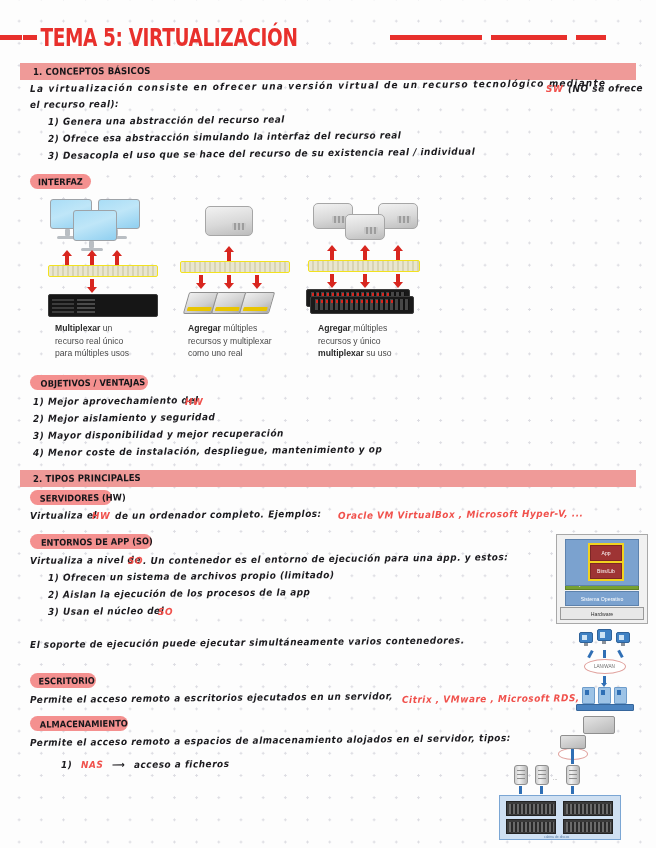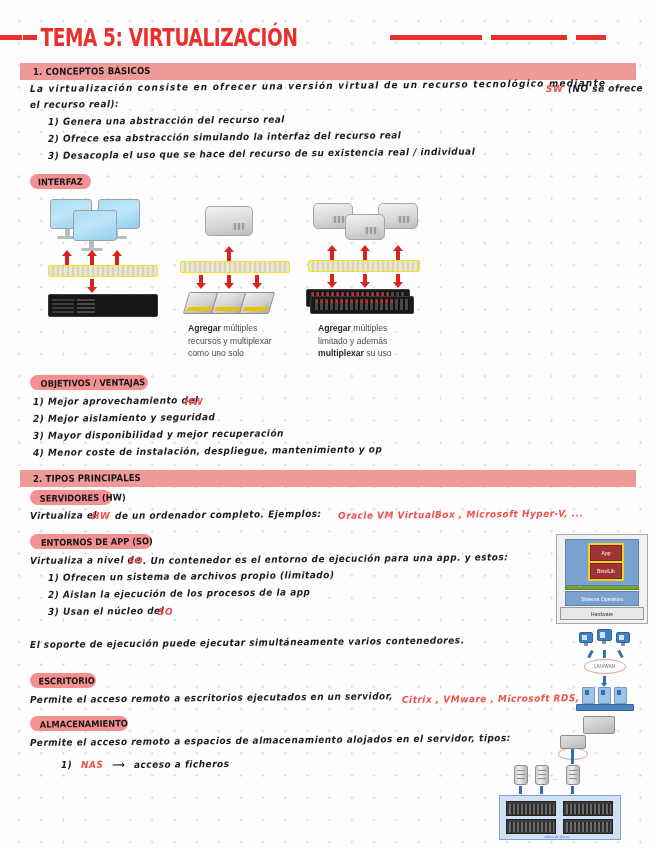--- a/index.html
+++ b/index.html
@@ -323,20 +323,25 @@
     <div class="ar" style="left:115px; top:256px; width:4px; height:9px"></div>
     <div class="ar-head" style="left:112px; top:250px"></div>
 
     <div class="iface-bar" style="left:48px; top:265px; width:110px"></div>
 
     <div class="ar" style="left:90px; top:279px; width:4px; height:9px"></div>
     <div class="ar-head-dn" style="left:87px; top:287px"></div>
 
     <div class="rack" style="left:48px; top:294px; width:110px; height:23px"></div>
   </div>
+  <div class="cap" style="left:55px; top:322px">
+    <b>Multiplexar</b><span> un</span><br>
+    <span>recurso real único</span><br>
+    <span>para múltiples usos</span>
+  </div>
 
   <div class="illus">
     <div class="nas" style="left:205px; top:206px; width:48px; height:30px">
         <i></i>
       </div>
     <div class="ar" style="left:227px; top:252px; width:4px; height:9px"></div>
     <div class="ar-head" style="left:224px; top:246px"></div>
 
     <div class="iface-bar" style="left:180px; top:261px; width:110px"></div>
 
@@ -347,21 +352,21 @@
     <div class="ar" style="left:255px; top:275px; width:4px; height:9px"></div>
     <div class="ar-head-dn" style="left:252px; top:283px"></div>
 
     <div class="hdd" style="left:186px; top:292px; width:30px; height:22px"></div>
     <div class="hdd" style="left:214px; top:292px; width:30px; height:22px"></div>
     <div class="hdd" style="left:242px; top:292px; width:30px; height:22px"></div>
   </div>
   <div class="cap" style="left:188px; top:322px">
     <b>Agregar</b><span> múltiples</span><br>
     <span>recursos y multiplexar</span><br>
-    <span>como uno solo</span>
+    <span>como uno real</span>
   </div>
 
   <div class="illus">
     <div class="nas" style="left:313px; top:203px; width:40px; height:26px">
         <i></i>
       </div>
     <div class="nas" style="left:378px; top:203px; width:40px; height:26px">
         <i></i>
       </div>
     <div class="nas" style="left:345px; top:214px; width:40px; height:26px">
@@ -382,21 +387,21 @@
     <div class="ar" style="left:363px; top:274px; width:4px; height:9px"></div>
     <div class="ar-head-dn" style="left:360px; top:282px"></div>
     <div class="ar" style="left:396px; top:274px; width:4px; height:9px"></div>
     <div class="ar-head-dn" style="left:393px; top:282px"></div>
 
     <div class="blade" style="left:306px; top:289px; width:104px; height:18px"></div>
     <div class="blade" style="left:310px; top:296px; width:104px; height:18px"></div>
   </div>
   <div class="cap" style="left:318px; top:322px">
     <b>Agregar</b><span> múltiples</span><br>
-    <span>limitado y además</span><br>
+    <span>recursos y único</span><br>
     <b>multiplexar</b><span> su uso</span>
   </div>
 
   <div class="pill" style="left:30px; top:375px; width:118px">
     <span>OBJETIVOS / VENTAJAS</span>
   </div>
   <div class="hw" style="left:33px; top:396px">1) Mejor  aprovechamiento  del</div>
   <div class="hw red" style="left:185px; top:396px">HW</div>
   <div class="hw" style="left:33px; top:413px">2) Mejor  aislamiento  y  seguridad</div>
   <div class="hw" style="left:33px; top:430px">3) Mayor  disponibilidad  y  mejor  recuperación</div>

